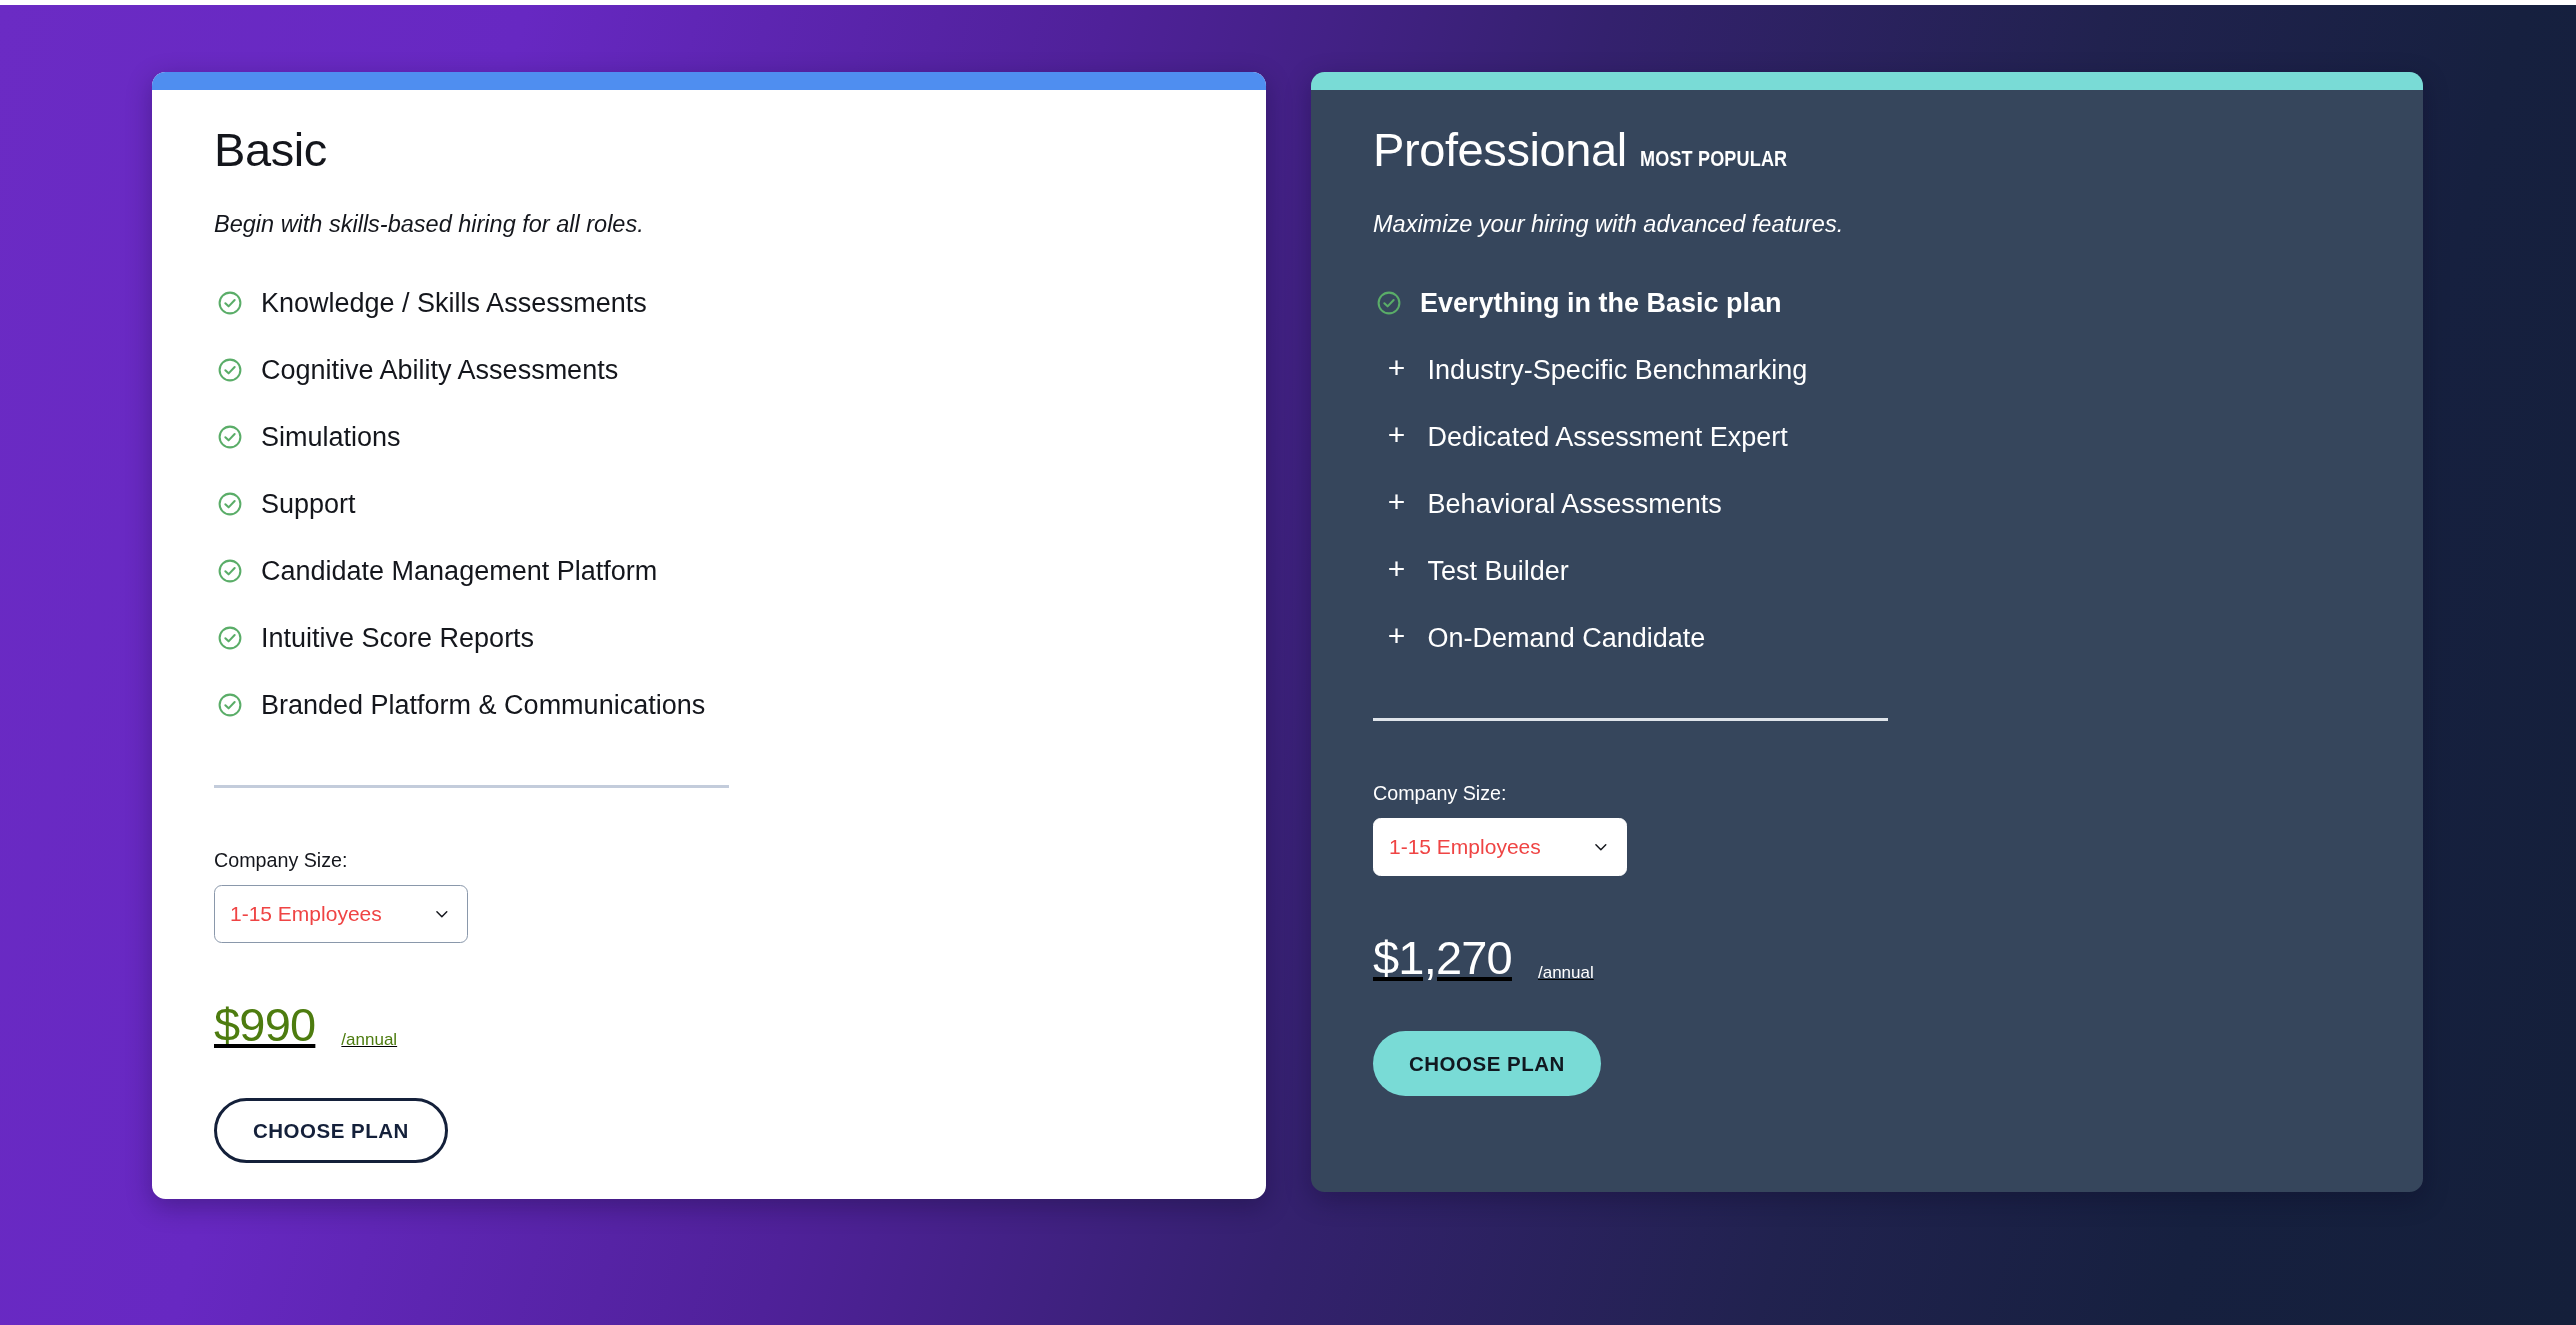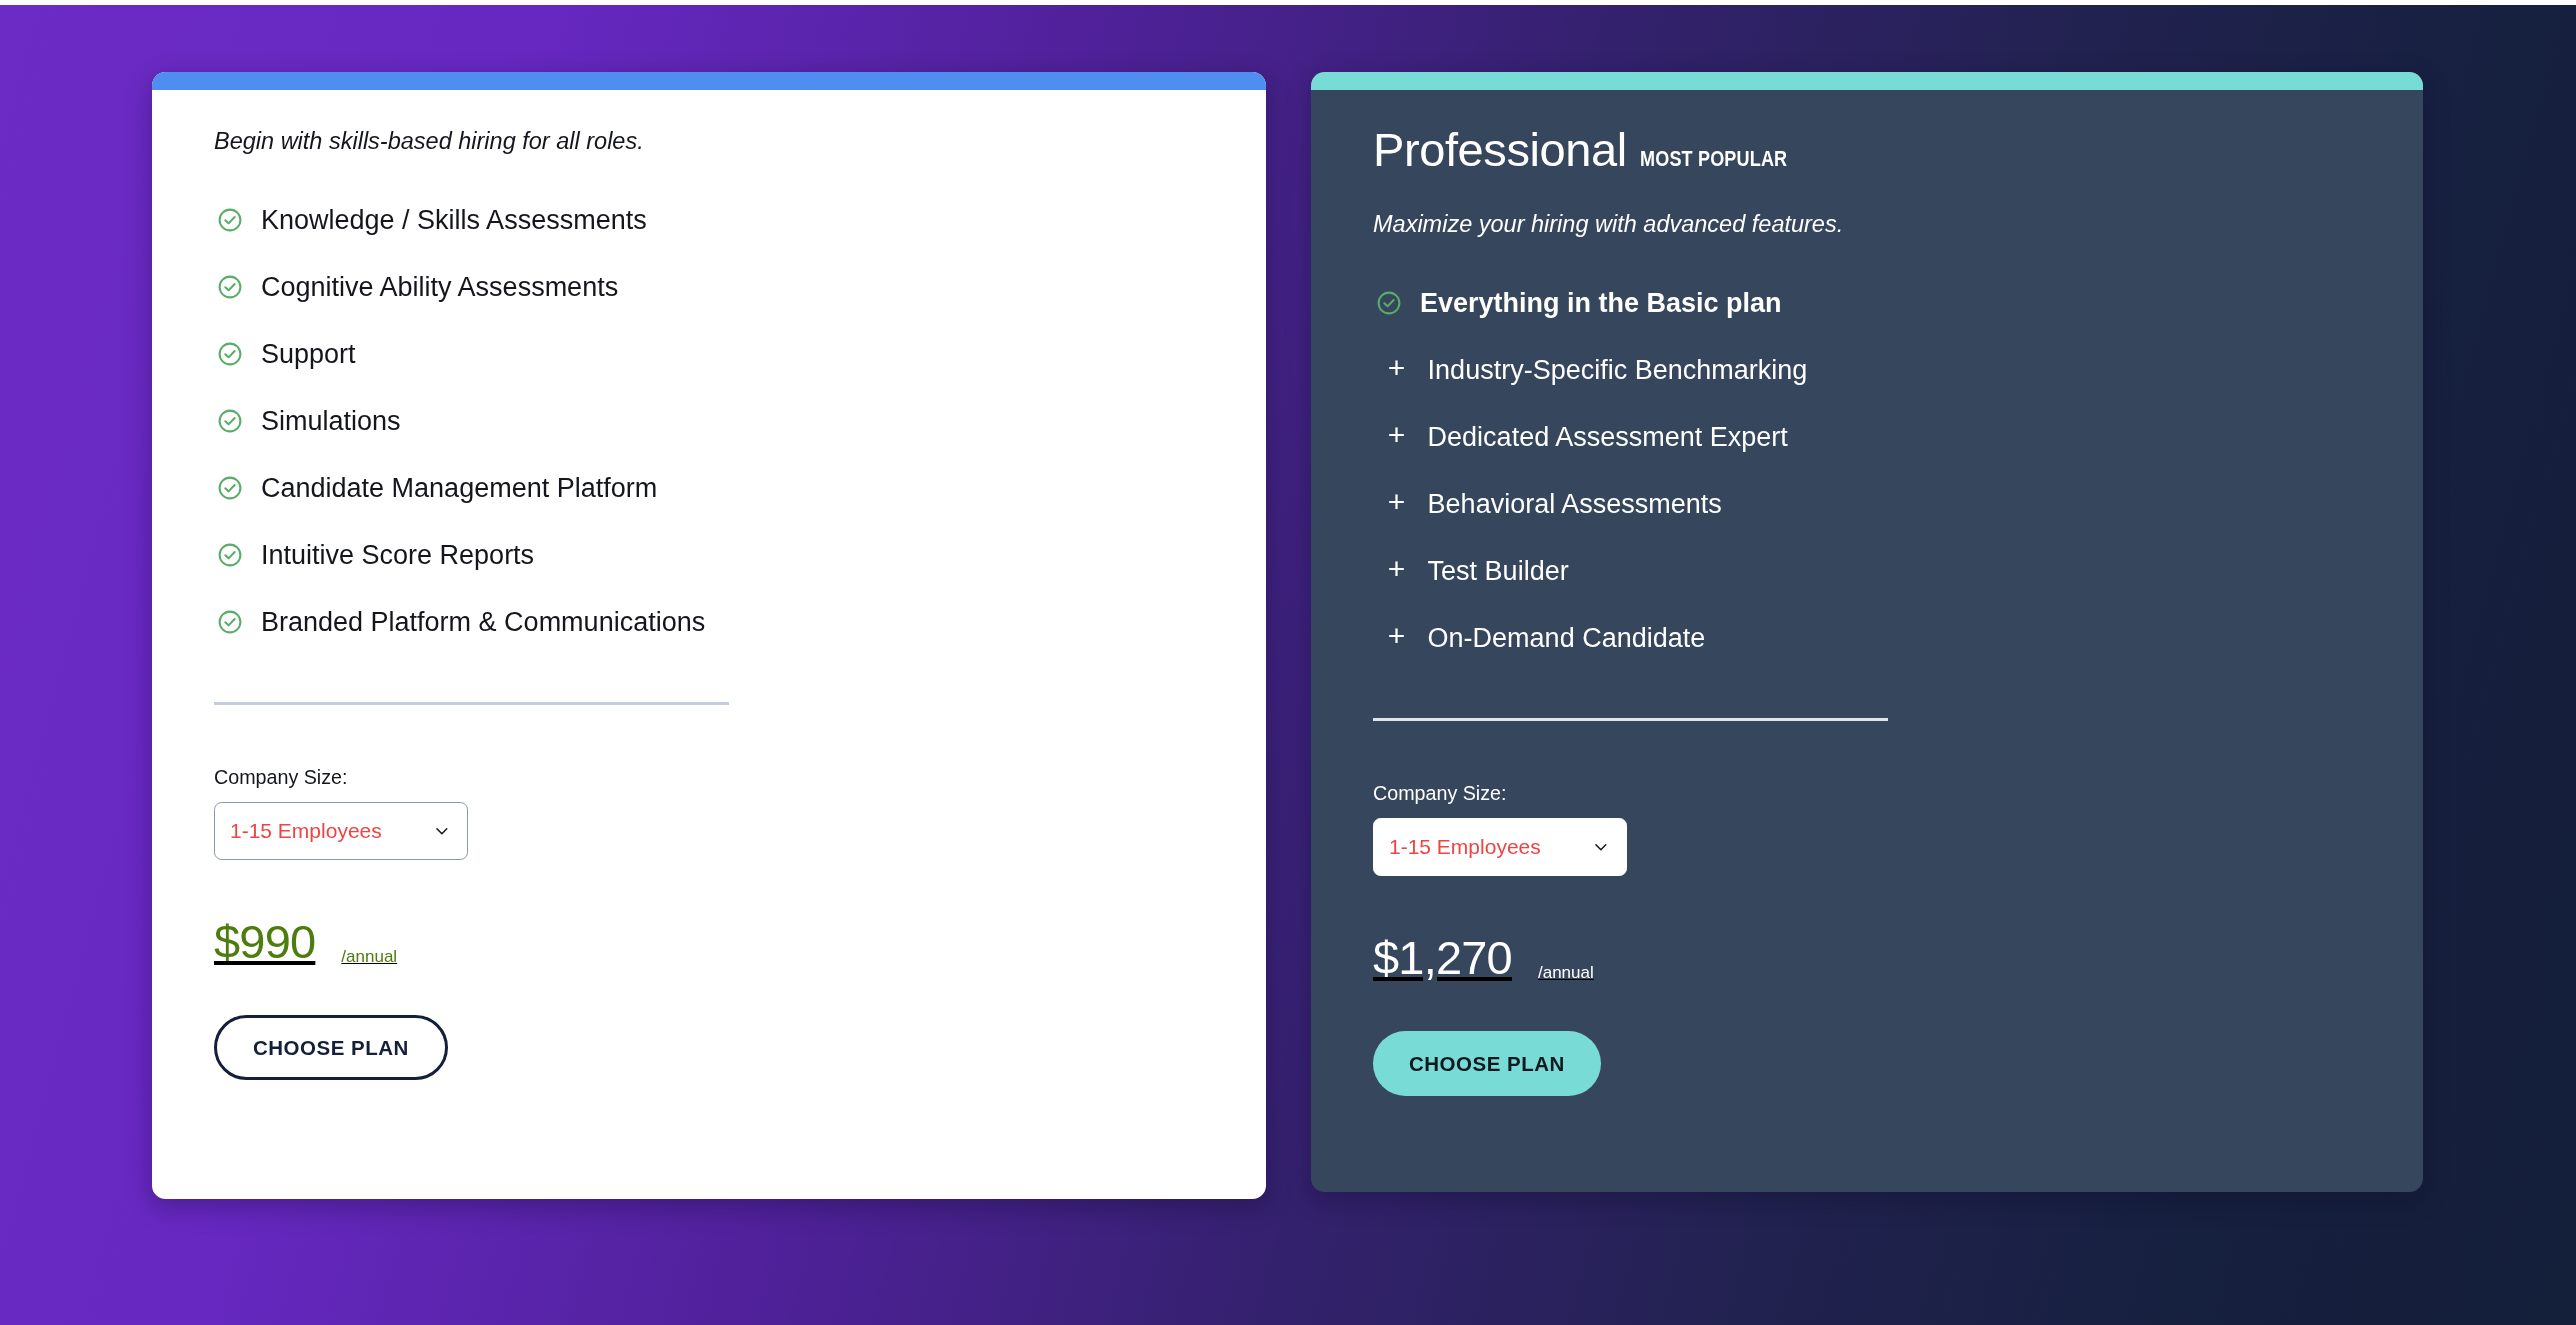--- a/index.html
+++ b/index.html
@@ -221,20 +221,23 @@
 </head>
 <body>
 
 <div class="page">
   <div class="cards">
 
     <div class="card card--basic">
       <div class="card-accent" style="background:#4f8ef0"></div>
       <div class="card-body">
 
+        <div class="plan-title-row">
+          <div class="plan-title">Basic</div>
+        </div>
 
         <div class="plan-subtitle">Begin with skills-based hiring for all roles.</div>
 
         <ul class="features">
           <li class="feature">
             <span class="feature-marker">
               <svg width="26" height="26" viewBox="0 0 24 24">
                   <circle cx="12" cy="12" r="9.6" fill="none" stroke="#5aad68" stroke-width="1.9"></circle>
                   <path d="M7.7 12.2 L10.7 15.1 L16.3 9.3" fill="none" stroke="#5aad68" stroke-width="1.9" stroke-linecap="round" stroke-linejoin="round"></path>
                 </svg>
@@ -250,30 +253,30 @@
             </span>
             <span class="feature-label">Cognitive Ability Assessments</span>
           </li>
           <li class="feature">
             <span class="feature-marker">
               <svg width="26" height="26" viewBox="0 0 24 24">
                   <circle cx="12" cy="12" r="9.6" fill="none" stroke="#5aad68" stroke-width="1.9"></circle>
                   <path d="M7.7 12.2 L10.7 15.1 L16.3 9.3" fill="none" stroke="#5aad68" stroke-width="1.9" stroke-linecap="round" stroke-linejoin="round"></path>
                 </svg>
             </span>
+            <span class="feature-label">Simulations</span>
+          </li>
+          <li class="feature">
+            <span class="feature-marker">
+              <svg width="26" height="26" viewBox="0 0 24 24">
+                  <circle cx="12" cy="12" r="9.6" fill="none" stroke="#5aad68" stroke-width="1.9"></circle>
+                  <path d="M7.7 12.2 L10.7 15.1 L16.3 9.3" fill="none" stroke="#5aad68" stroke-width="1.9" stroke-linecap="round" stroke-linejoin="round"></path>
+                </svg>
+            </span>
             <span class="feature-label">Support</span>
-          </li>
-          <li class="feature">
-            <span class="feature-marker">
-              <svg width="26" height="26" viewBox="0 0 24 24">
-                  <circle cx="12" cy="12" r="9.6" fill="none" stroke="#5aad68" stroke-width="1.9"></circle>
-                  <path d="M7.7 12.2 L10.7 15.1 L16.3 9.3" fill="none" stroke="#5aad68" stroke-width="1.9" stroke-linecap="round" stroke-linejoin="round"></path>
-                </svg>
-            </span>
-            <span class="feature-label">Simulations</span>
           </li>
           <li class="feature">
             <span class="feature-marker">
               <svg width="26" height="26" viewBox="0 0 24 24">
                   <circle cx="12" cy="12" r="9.6" fill="none" stroke="#5aad68" stroke-width="1.9"></circle>
                   <path d="M7.7 12.2 L10.7 15.1 L16.3 9.3" fill="none" stroke="#5aad68" stroke-width="1.9" stroke-linecap="round" stroke-linejoin="round"></path>
                 </svg>
             </span>
             <span class="feature-label">Candidate Management Platform</span>
           </li>

